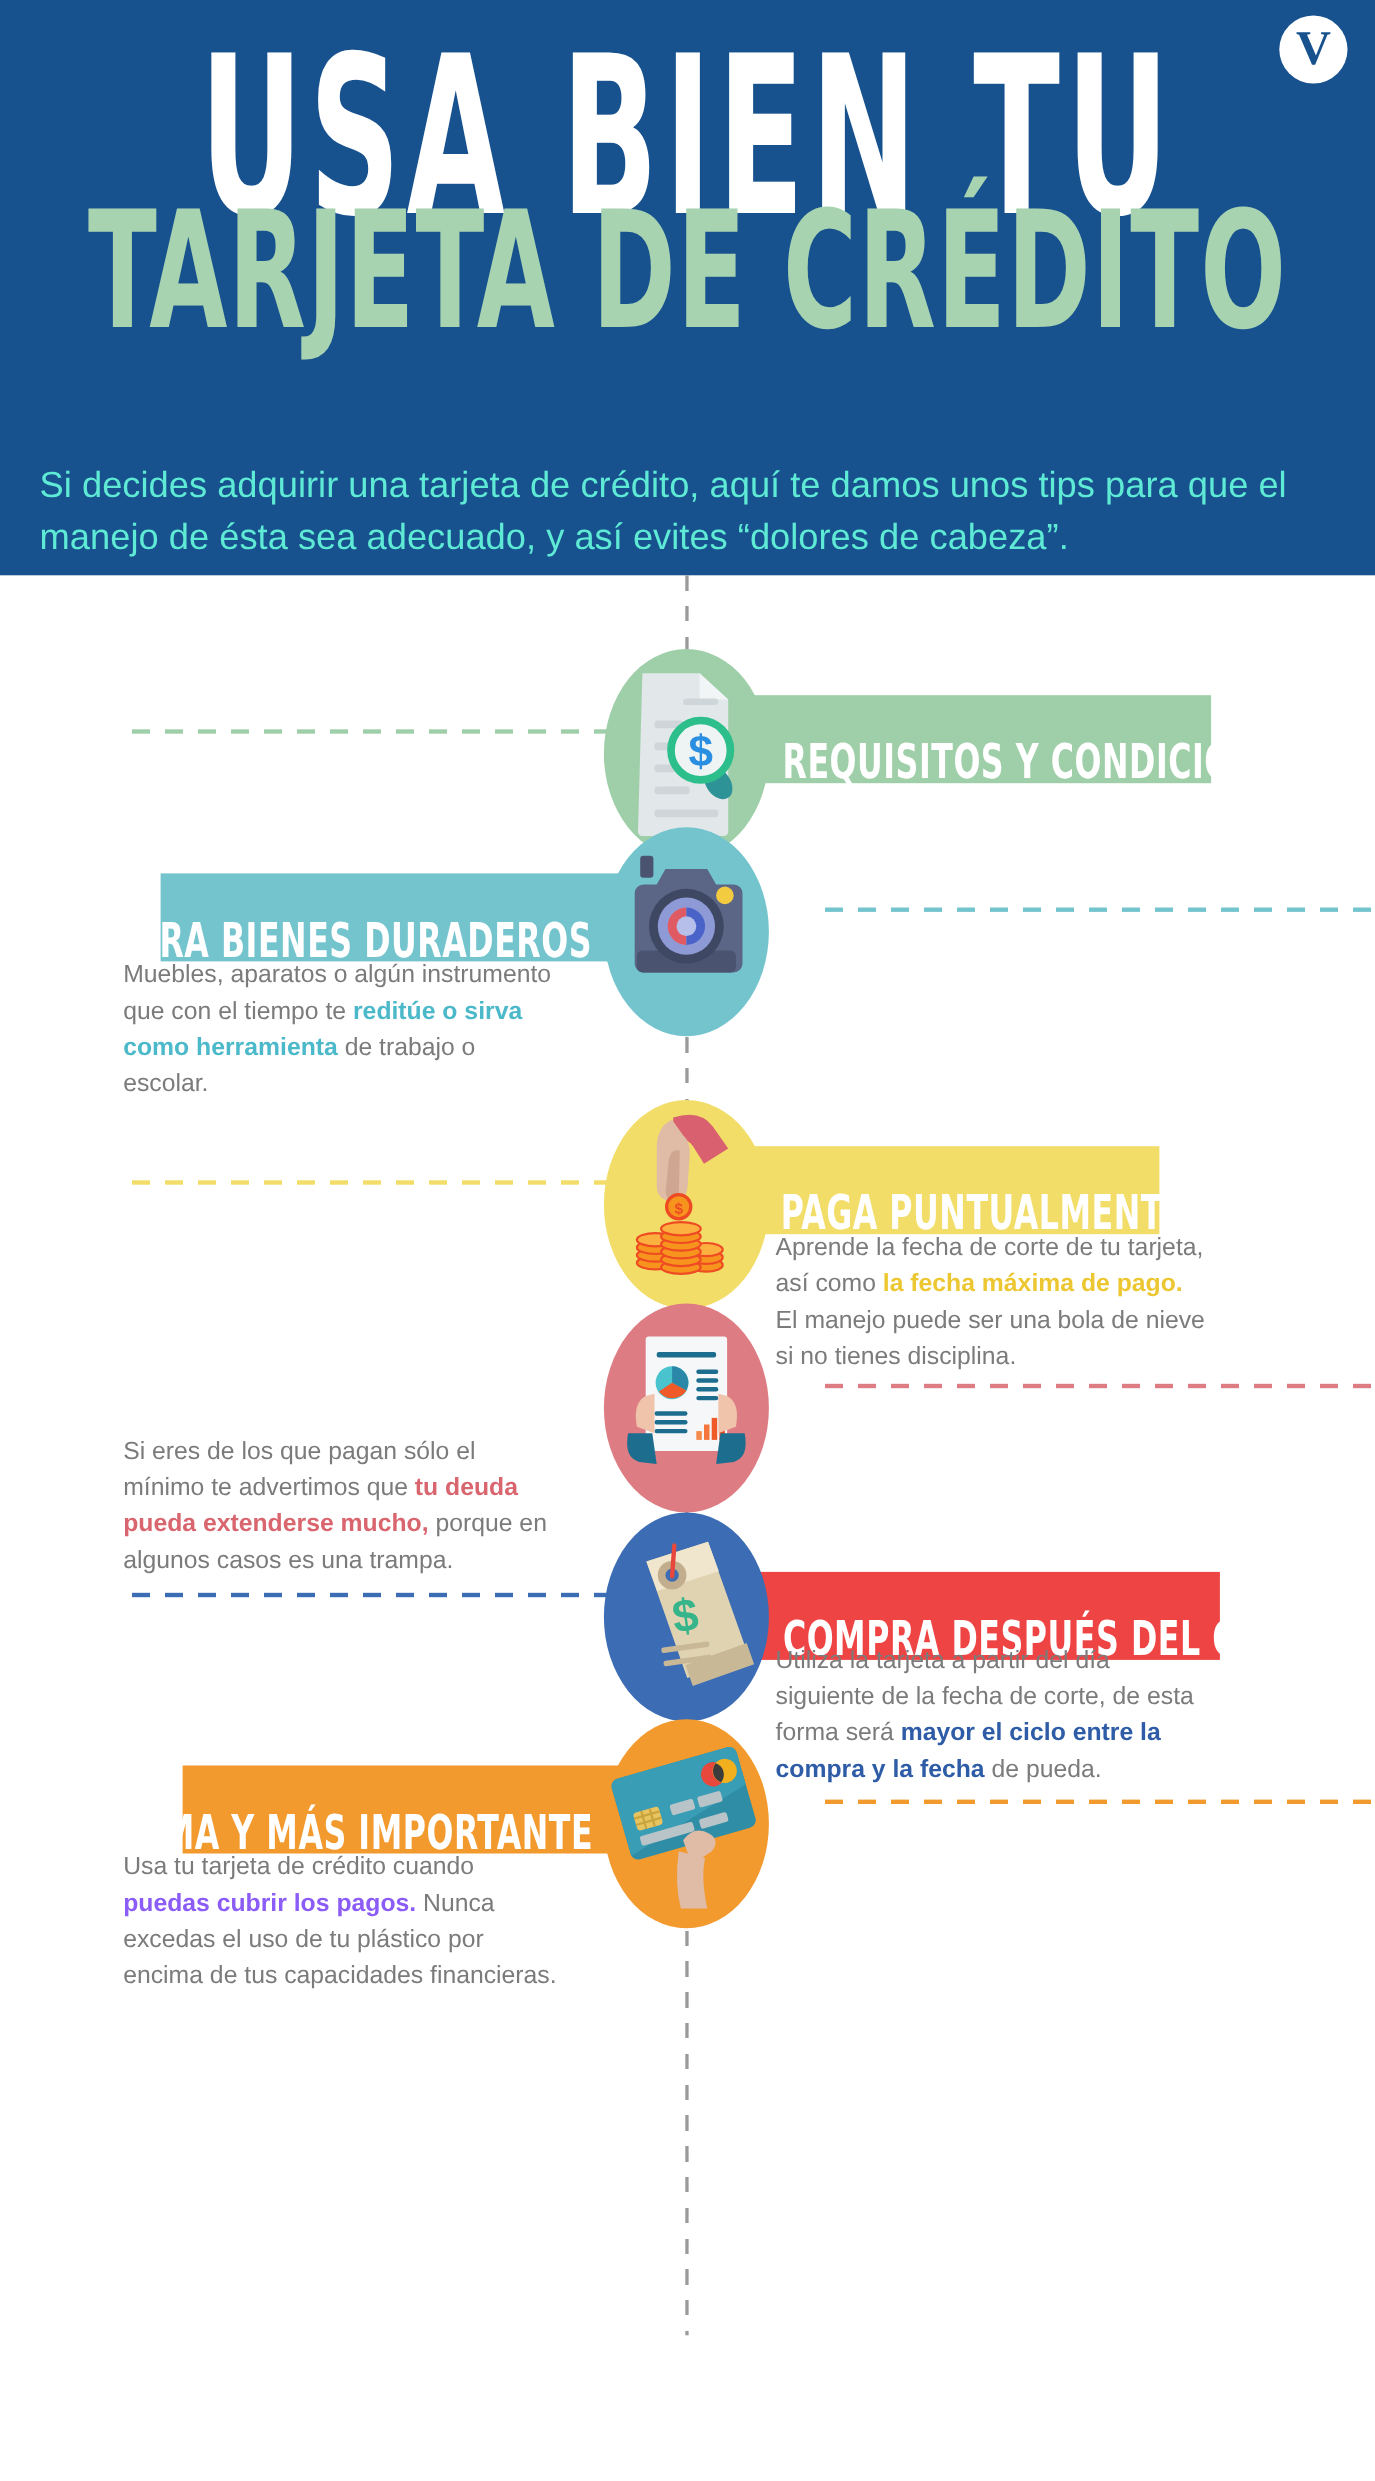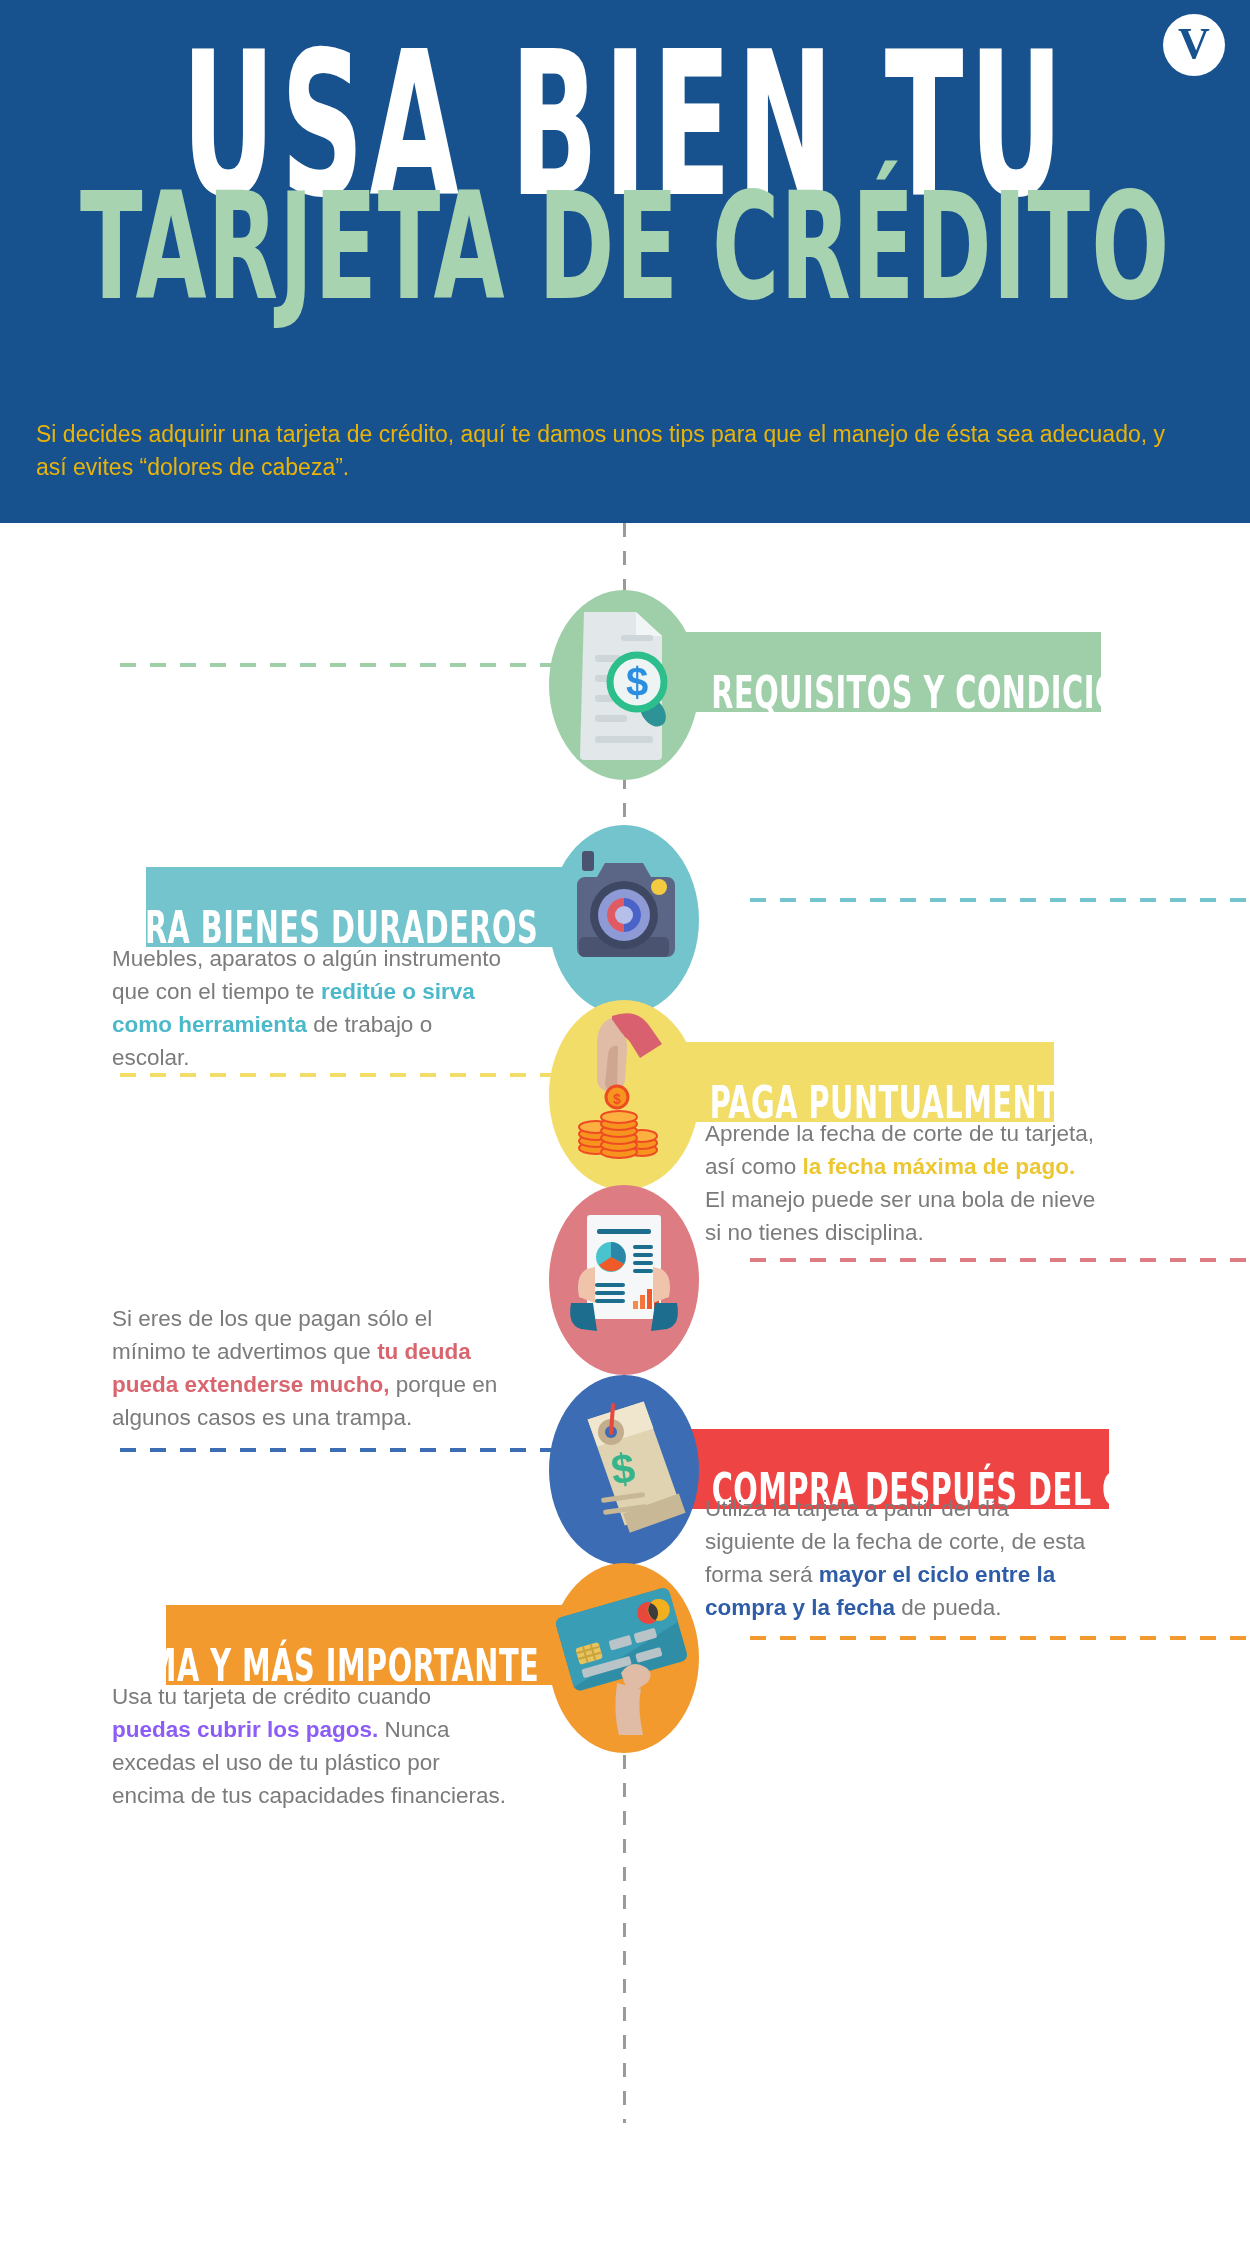--- a/index.html
+++ b/index.html
@@ -71,22 +71,22 @@
     letter-spacing: 1px;
     line-height: 0.95;
     transform: scaleY(1.42) scaleX(0.98);
     transform-origin: center top;
     white-space: nowrap;
   }
   .subtitle {
     position: absolute;
     left: 36px; top: 418px;
     width: 1140px;
-    color: #eab308;
-    font-size: 23px;
+    color: #5eead4;
+    font-size: 33px;
     line-height: 1.42;
     font-weight: 400;
   }
 
   
   .spine {
     position: absolute;
     left: 623px; top: 523px;
     width: 3px;
     height: 1600px;
@@ -186,21 +186,21 @@
         <rect x="46" y="85" width="20" height="7" rx="3" fill="#cfd6da"></rect>
         <rect x="46" y="105" width="20" height="7" rx="3" fill="#cfd6da"></rect>
         <rect x="46" y="125" width="32" height="7" rx="3" fill="#cfd6da"></rect>
         <rect x="46" y="146" width="58" height="7" rx="3" fill="#cfd6da"></rect>
         <ellipse cx="104" cy="122" rx="11" ry="16" transform="rotate(-35 104 122)" fill="#2e9396"></ellipse>
         <circle cx="88" cy="92" r="27" fill="#eef3f4" stroke="#2cbf8c" stroke-width="7"></circle>
         <text x="88" y="106" text-anchor="middle" font-family="'Liberation Sans',sans-serif" font-weight="bold" font-size="40" fill="#2a8fe0">$</text>
       </svg>
         </div>
       </div>
-      <div class="row" style="top: 825px; height: 250px;">
+      <div class="row" style="top: 752px; height: 250px;">
         <div class="dash right" style="top: 73px; width: 500px; background: repeating-linear-gradient(to right, rgb(116, 196, 206) 0px, rgb(116, 196, 206) 16px, rgba(0, 0, 0, 0) 16px, rgba(0, 0, 0, 0) 30px);"></div>
         <div class="ribbon r-left" style="top: 42px; width: 496px; background: rgb(116, 196, 206);">
           <span class="rtext">COMPRA BIENES DURADEROS</span>
         </div>
         <div class="bubble" style="background: rgb(116, 196, 206);">
       <svg class="icon-svg" width="150" height="190" viewBox="0 0 150 190">
         <rect x="33" y="26" width="12" height="20" rx="3" fill="#4a5370"></rect>
         <path d="M56 38 h38 l8 14 h16 a8 8 0 0 1 8 8 v64 a8 8 0 0 1 -8 8 h-82 a8 8 0 0 1 -8 -8 v-64 a8 8 0 0 1 8 -8 h12 z" fill="#5b6687"></path>
         <rect x="30" y="112" width="90" height="20" rx="5" fill="#4a5370"></rect>
         <circle cx="75" cy="90" r="34" fill="#3f4863"></circle>

